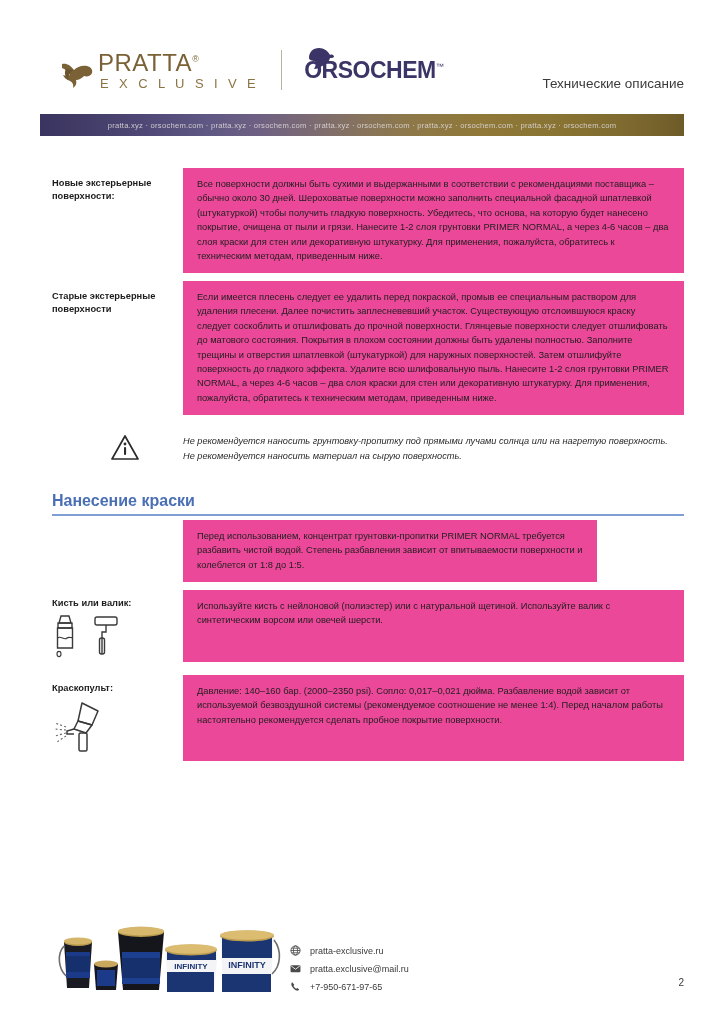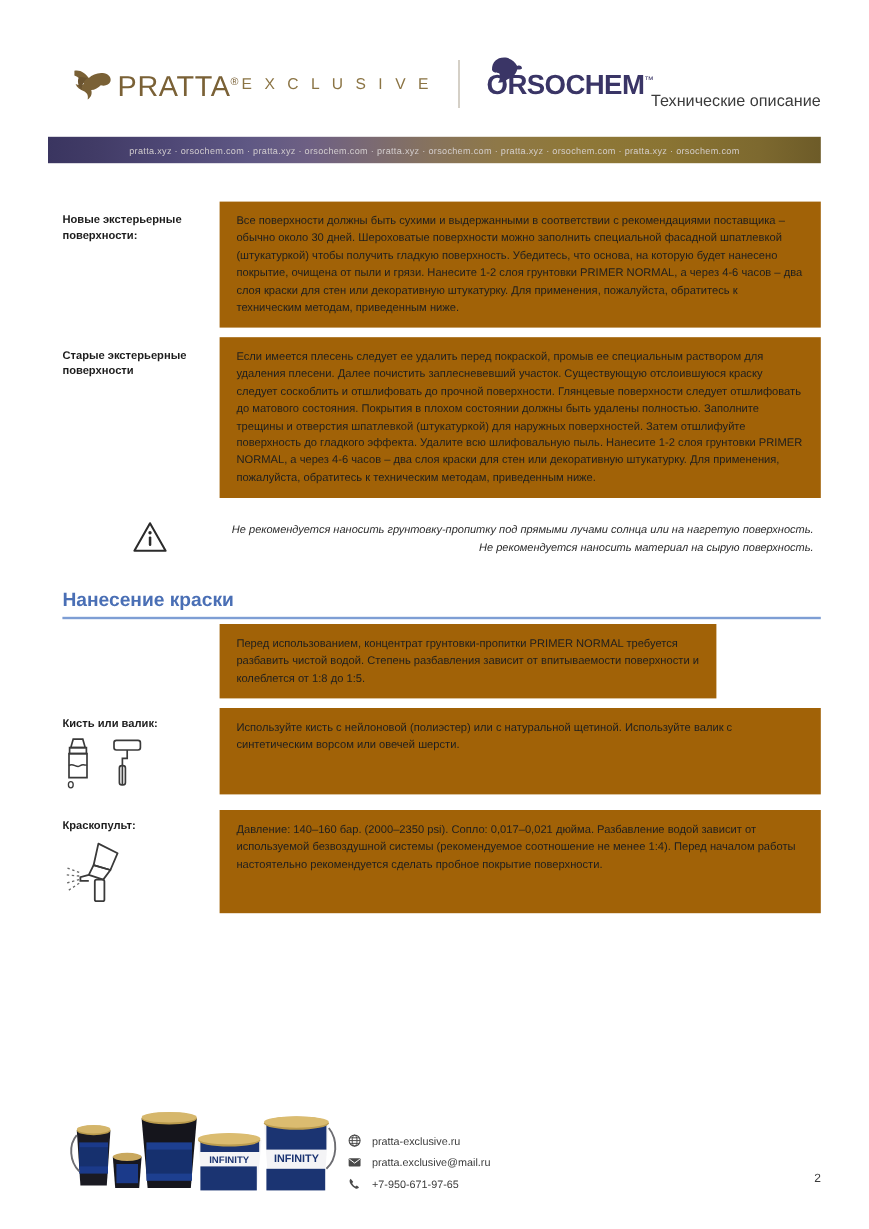--- a/index.html
+++ b/index.html
@@ -16,21 +16,21 @@
   
   .header {
     position: absolute; left: 0; top: 0; width: 724px; height: 100px;
   }
   .logos {
     position: absolute; left: 60px; top: 50px;
     display: flex; align-items: center; gap: 0px;
   }
   .pratta-logo { display:flex; align-items:flex-end; gap:4px; }
   .bird-icon { width: 34px; height: 30px; display:block; }
-  .pratta-text { display:flex; line-height:1; }
+  .pratta-text { display:flex; flex-direction:column; line-height:1; }
   .pratta-name {
     font-size: 24px; letter-spacing: 0.5px; color: #7a6136;
     font-family: "Liberation Sans", sans-serif; font-weight: 400;
     position: relative;
   }
   .pratta-reg { font-size: 9px; vertical-align: super; }
   .pratta-sub {
     font-size: 13px; letter-spacing: 3.4px; color: #8b7444; margin-top: 2px;
     padding-left: 2px;
   }
@@ -69,34 +69,33 @@
   .content { position: absolute; left: 0; top: 0; width: 724px; }
 
   .row {
     position: absolute; display: flex; align-items: flex-start;
   }
   .row-label {
     width: 140px; flex: none; padding-left: 52px; padding-top: 9px;
     font-size: 9.3px; font-weight: 700; color: #1c1c1c; line-height: 1.42;
   }
   .row-panel {
-    background: #a16207; padding: 9px 14px 10px 14px;
+    background: #ec4899; padding: 9px 14px 10px 14px;
     font-size: 9.3px; line-height: 1.55; color: #1e1e1e;
   }
   .row-panel p { margin: 0; }
 
   
   .note-row {
     position: absolute; left: 0; display: flex; align-items: flex-start;
   }
   .note-icon-wrap { width: 183px; flex:none; display:flex; justify-content:flex-start; padding-left: 110px; padding-top: 2px; }
   .note-text {
     font-size: 9.2px; font-style: italic; color: #2a2a2a; line-height: 1.62;
     padding-top: 2px;
-    text-align: right;
   }
 
   
   .section-heading {
     position: absolute; left: 52px; width: 632px;
   }
   .section-heading .title {
     font-size: 16px; font-weight: 700; color: #4a6fb5; padding-bottom: 4px;
   }
   .section-heading .rule { height: 2px; background: #7e9ed4; width: 632px; }

